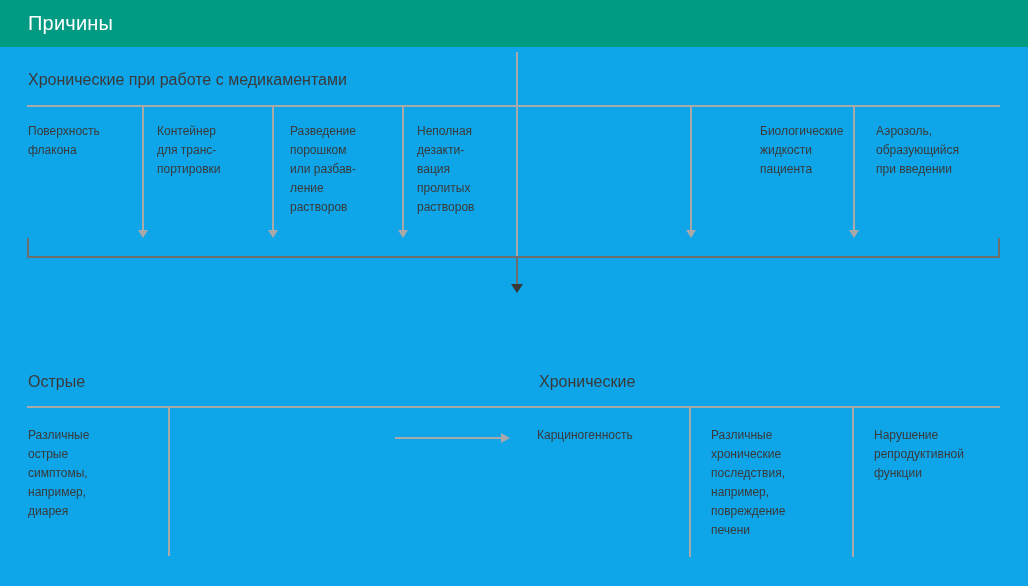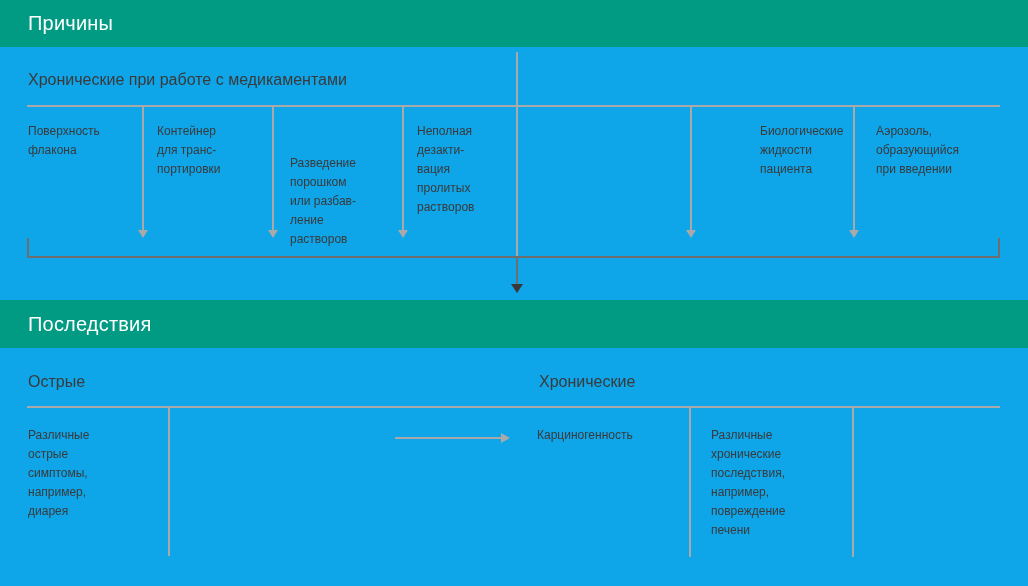--- a/index.html
+++ b/index.html
@@ -90,21 +90,21 @@
   <div>
     <div class="vline" style="left:853px; top:106px; height:124px;"></div>
     <div class="head-down" style="left:849px; top:230px;"></div>
   </div>
 
   <div class="cell" style="left:28px; top:122px; width:112px;">Поверхность
 флакона</div>
   <div class="cell" style="left:157px; top:122px; width:112px;">Контейнер
 для транс-
 портировки</div>
-  <div class="cell" style="left:290px; top:122px; width:110px;margin-top:32px;">Разведение
+  <div class="cell" style="left:290px; top:122px; width:110px;">Разведение
 порошком
 или разбав-
 ление
 растворов</div>
   <div class="cell" style="left:417px; top:122px; width:96px;">Неполная
 дезакти-
 вация
 пролитых
 растворов</div>
   <div class="cell" style="left:752px; top:122px; width:138px;margin-left:8px;">Биологические
@@ -117,23 +117,20 @@
   <div>
     <div class="bracket-line" style="left:27px; top:238px; width:2px; height:20px;"></div>
     <div class="bracket-line" style="left:998px; top:238px; width:2px; height:20px;"></div>
     <div class="bracket-line" style="left:27px; top:256px; width:973px; height:2px;"></div>
   </div>
   <div>
     <div class="bracket-line" style="left:516px; top:258px; width:2px; height:27px;"></div>
     <div class="head-down dark" style="left:511px; top:284px;"></div>
   </div>
 
-  <div class="bar" style="top:300px; height:48px;">
-    <span>Последствия</span>
-  </div>
 
   <div class="group-label" style="left:28px; top:373px;">Острые</div>
   <div class="group-label" style="left:539px; top:373px;">Хронические</div>
 
   <div class="hline" style="left:27px; top:406px; width:973px;"></div>
 
   <div class="vline" style="left:168px; top:407px; height:149px;"></div>
   <div class="vline" style="left:689px; top:407px; height:150px;"></div>
   <div class="vline" style="left:852px; top:407px; height:150px;"></div>
 
@@ -147,14 +144,17 @@
 симптомы,
 например,
 диарея</div>
   <div class="cell" style="left:537px; top:426px; width:150px;">Карциногенность</div>
   <div class="cell" style="left:711px; top:426px; width:135px;">Различные
 хронические
 последствия,
 например,
 повреждение
 печени</div>
+  <div class="cell" style="left:874px; top:426px; width:140px;">Нарушение
+репродуктивной
+функции</div>
 
 </div>
 
 </body></html>

